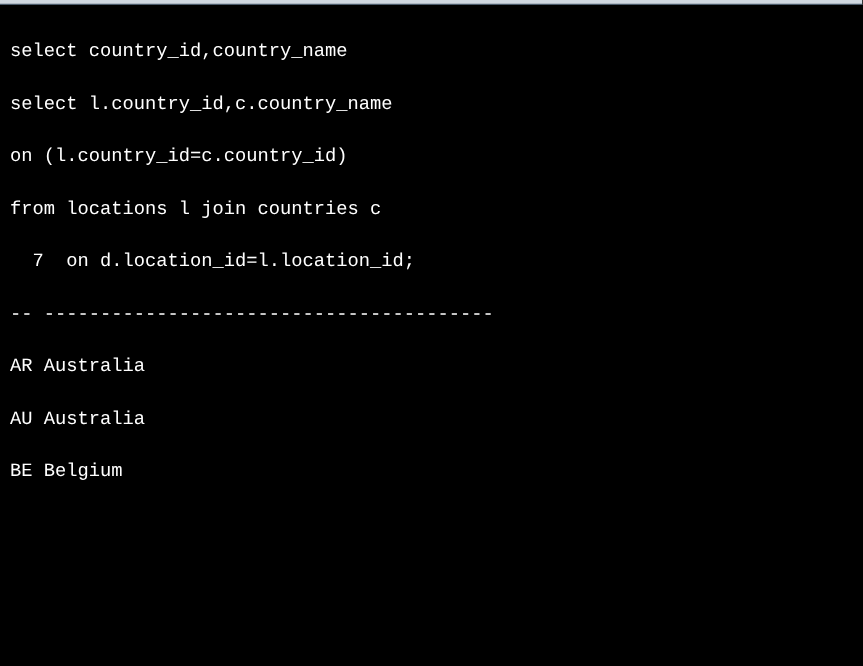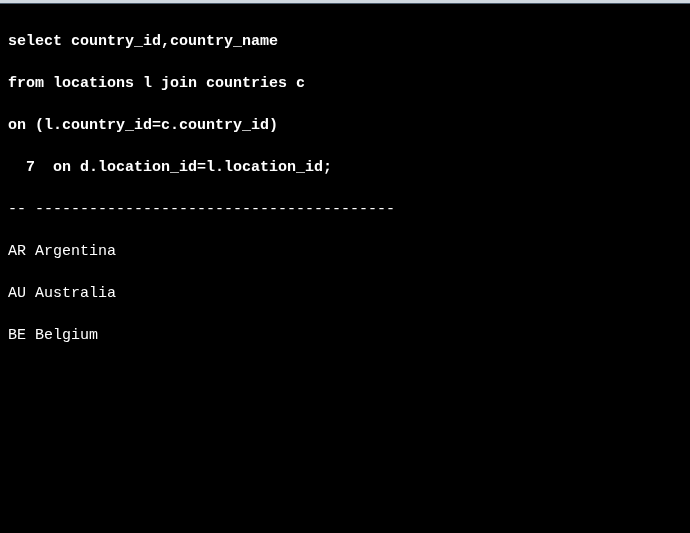--- a/index.html
+++ b/index.html
@@ -22,41 +22,41 @@
       height: 4px;
       background: #d0d8e0;
       border-bottom: 1px solid #4a5a6a;
     }
     .terminal {
       padding: 6px 8px;
       white-space: pre;
     }
     .query-line {
       display: block;
-      font-weight: bold;
     }
     .result-header {
       margin-top: 1.4em;
     }
     .result-row {
       display: block;
     }
   </style>
 </head>
 <body>
 
 <div class="top-bar"></div>
 
 <div class="terminal">
 <span class="query-line">select country_id,country_name</span>
+<span class="query-line">select l.country_id,c.country_name</span>
+<span class="query-line">on (l.country_id=c.country_id)</span>
 <span class="query-line">from locations l join countries c</span>
-<span class="query-line">on (l.country_id=c.country_id)</span>
 <span class="query-line">  7  on d.location_id=l.location_id;</span>
 <span class="result-row">-- ----------------------------------------</span>
-<span class="result-row">AR Argentina</span>
+<span class="result-row">AR Australia</span>
 <span class="result-row">AU Australia</span>
 <span class="result-row">BE Belgium</span>
 
 
 
 
 
 
 
 

